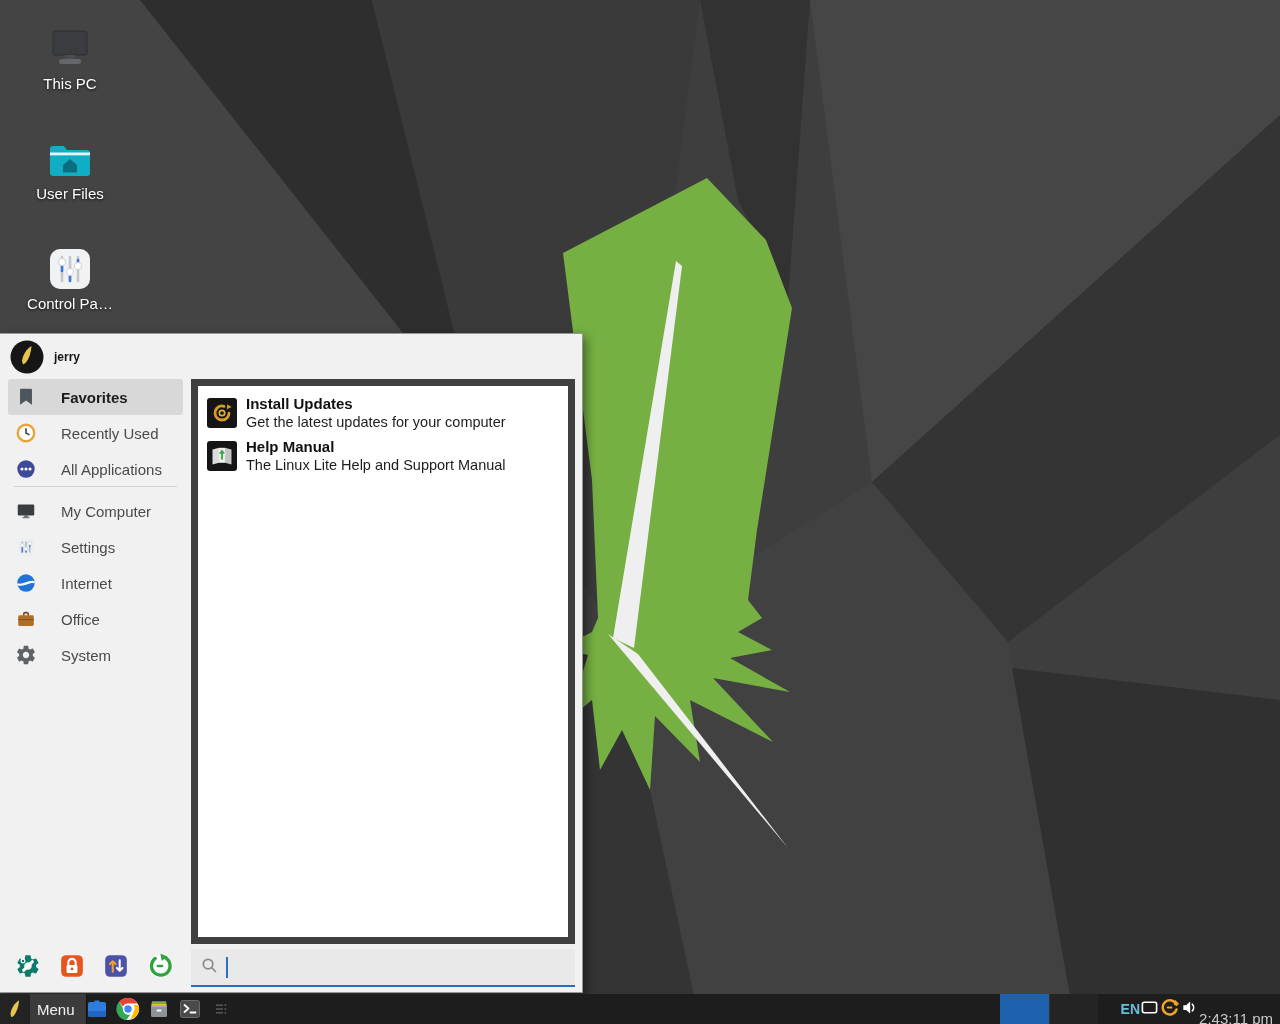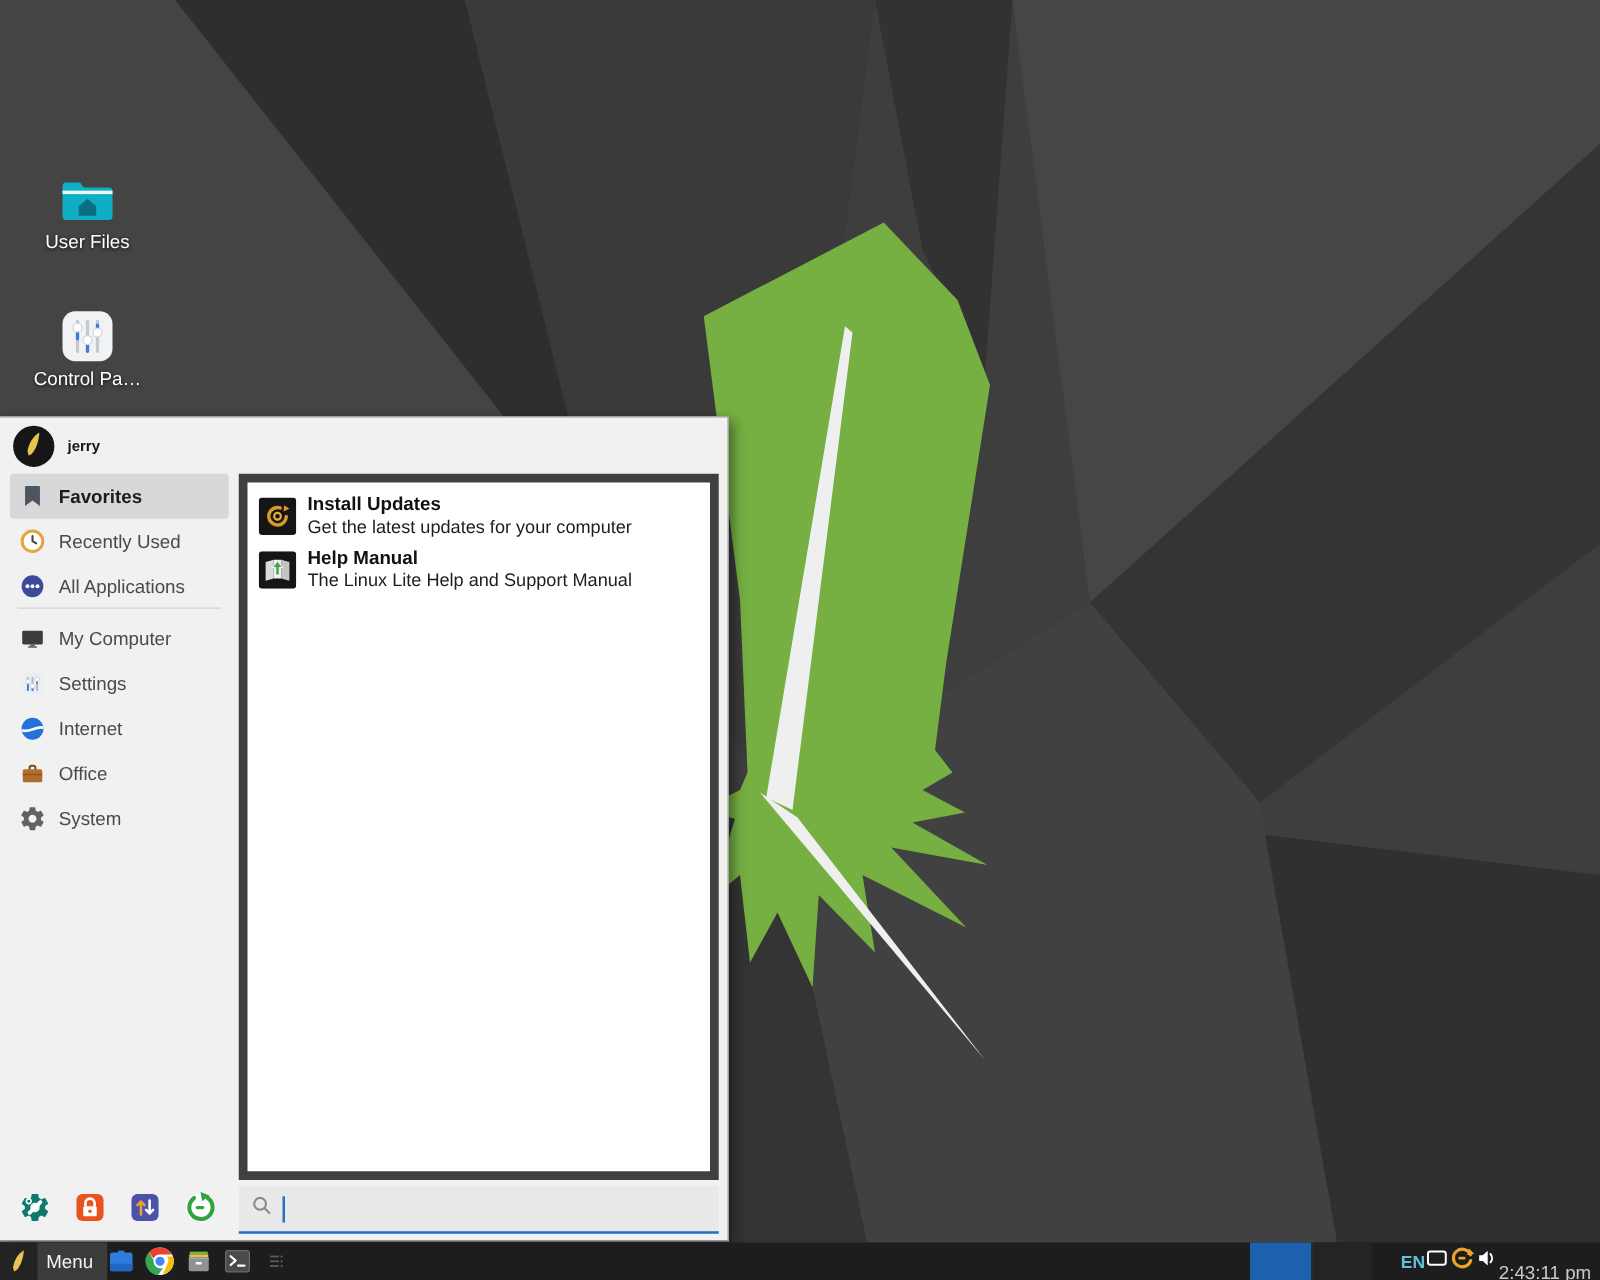--- a/index.html
+++ b/index.html
@@ -13,21 +13,21 @@
   .dicon .lbl{font-size:15px;text-shadow:0 1px 3px rgba(0,0,0,.8);white-space:nowrap;}
 
   
   .menu-panel{position:absolute;left:0;top:333px;width:583px;height:660px;background:#f1f1f1;
     border:1px solid #969696;border-left:none;box-sizing:border-box;box-shadow:3px 4px 10px rgba(0,0,0,.45);}
   .menu-header{position:absolute;left:0;top:0;width:100%;height:45px;display:flex;align-items:center;gap:10px;padding-left:10px;box-sizing:border-box;}
   .menu-user{font-size:12px;font-weight:bold;color:#151515;}
   .menu-nav,.menu-cats{position:absolute;left:8px;width:175px;}
   .menu-nav{top:45px;}
   .menu-cats{top:159px;}
-  .nav-item{height:36px;display:flex;align-items:center;gap:10px;padding:0 7px;border-radius:3px;
+  .nav-item{height:36px;display:flex;align-items:center;gap:24px;padding:0 7px;border-radius:3px;
     font-size:15px;color:#4a4a4a;cursor:default;}
   .nav-item.active{background:#d8d8d8;color:#1c1c1c;font-weight:600;}
   .nav-item .ic{width:22px;height:22px;flex:0 0 22px;display:flex;}
   .menu-sep{position:absolute;left:14px;top:152px;width:163px;height:1px;background:#d4d4d4;}
   .menu-apps{position:absolute;left:191px;top:45px;width:384px;height:565px;background:#fff;
     border:7px solid #404040;box-sizing:border-box;padding:5px 4px;}
   .app-row{display:flex;align-items:center;gap:9px;padding:3px 5px;}
   .app-icon{width:30px;height:30px;flex:0 0 30px;}
   .app-title{font-size:15px;font-weight:bold;color:#111;line-height:19px;}
   .app-desc{font-size:14.5px;color:#1d1d1d;line-height:18px;}
@@ -71,20 +71,30 @@
     <polygon points="872,482 1008,642 1080,1024 700,1024 618,640" fill="#414141"></polygon>
     <polygon points="1012,668 1280,700 1280,1024 1075,1024" fill="#303030"></polygon>
     <polygon points="560,650 618,640 700,1024 560,1024" fill="#343434"></polygon>
     <g>
       <polygon fill="#76b043" points="707,178 766,240 792,308 757,530 748,600 762,618 738,632 772,650 730,658 790,692 713,678 773,742 690,700 700,762 655,716 650,790 622,730 600,770 592,700 568,720 588,655 560,648 592,632 598,618 592,480 563,253"></polygon>
       <polygon fill="#efefef" points="676,261 682,266 634,648 613,638"></polygon>
       <polygon fill="#efefef" points="608,634 638,654 788,848"></polygon>
     </g>
   </svg>
 
+  <div class="dicon" style="left:12px;top:24px;">
+    <div class="img">
+      <svg width="48" height="42" viewBox="0 0 48 42">
+        <rect x="7" y="3" width="34" height="24" rx="2" fill="#3a3c3f" stroke="#2c2e30"></rect>
+        <rect x="19" y="27" width="10" height="4" fill="#4a4d50"></rect>
+        <rect x="13" y="31" width="22" height="5" rx="2.5" fill="#63676b"></rect>
+      </svg>
+    </div>
+    <div class="lbl">This PC</div>
+  </div>
 
   <div class="dicon" style="left:12px;top:134px;">
     <div class="img">
       <svg width="46" height="40" viewBox="0 0 46 40">
         <path d="M3 9a3 3 0 0 1 3-3h11l3 4h20a3 3 0 0 1 3 3v20a3 3 0 0 1-3 3H6a3 3 0 0 1-3-3Z" fill="#10aec4"></path>
         <rect x="3" y="12.5" width="40" height="2.8" fill="#e6f8fa"></rect>
         <path d="M23 19l7 6v7.5H16V25Z" fill="#0b6e7e"></path>
       </svg>
     </div>
     <div class="lbl">User Files</div>

